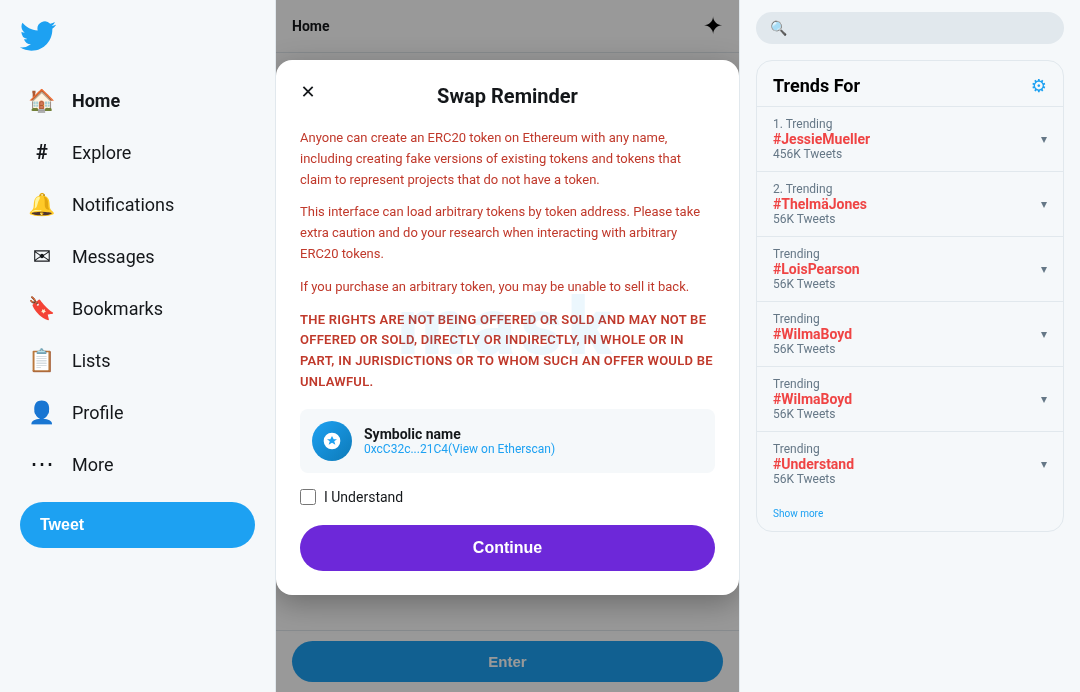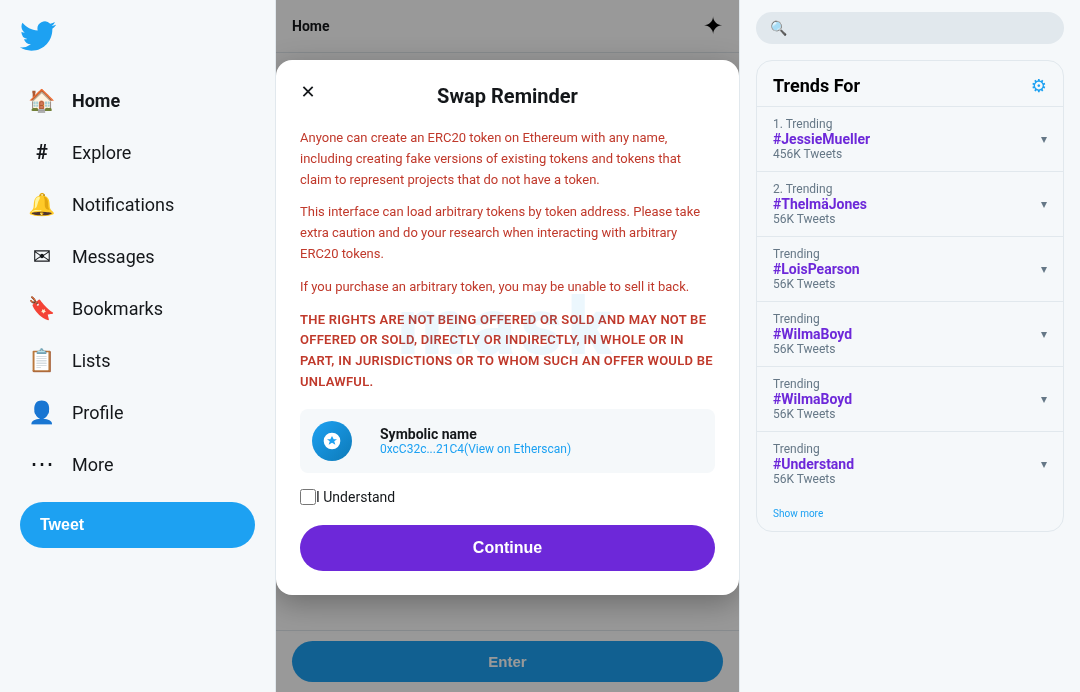--- a/index.html
+++ b/index.html
@@ -214,21 +214,21 @@
     .trend-item {
       padding: 10px 16px;
       border-top: 1px solid #e1e8ed;
       cursor: pointer;
       display: flex;
       align-items: center;
       justify-content: space-between;
     }
     .trend-left {}
     .trend-num { font-size: 12px; color: #657786; }
-    .trend-name { font-size: 14px; font-weight: 700; color: #6d28d9; }
+    .trend-name { font-size: 14px; font-weight: 700; color: #ef4444; }
     .trend-tweets { font-size: 12px; color: #657786; }
     .trend-chevron { color: #657786; font-size: 12px; }
     .show-more { color: #1da1f2; font-size: 10px; padding: 12px 16px; cursor: pointer; }
 
     
     .modal-overlay {
       position: absolute;
       top: 0; left: 0; right: 0; bottom: 0;
       background: rgba(0,0,0,0.4);
       display: flex;
@@ -277,21 +277,21 @@
       margin-bottom: 12px;
     }
     .modal-warning.uppercase {
       text-transform: uppercase;
       font-weight: 600;
       letter-spacing: 0.02em;
     }
     .modal-token-row {
       display: flex;
       align-items: center;
-      gap: 28px;
+      gap: 12px;
       margin: 16px 0;
       padding: 12px;
       background: #f5f8fa;
       border-radius: 8px;
     }
     .token-icon {
       width: 40px;
       height: 40px;
       border-radius: 50%;
       background: linear-gradient(135deg, #1da1f2, #0d7ab8);
@@ -301,20 +301,21 @@
       color: white;
       font-size: 16px;
       flex-shrink: 0;
     }
     .token-info {}
     .token-name { font-size: 14px; font-weight: 700; color: #14171a; }
     .token-address { font-size: 12px; color: #1da1f2; cursor: pointer; }
     .modal-checkbox-row {
       display: flex;
       align-items: center;
+      gap: 8px;
       margin: 16px 0 20px;
     }
     .modal-checkbox {
       width: 16px;
       height: 16px;
       cursor: pointer;
       border: 1px solid #657786;
       border-radius: 3px;
     }
     .modal-checkbox-label {

